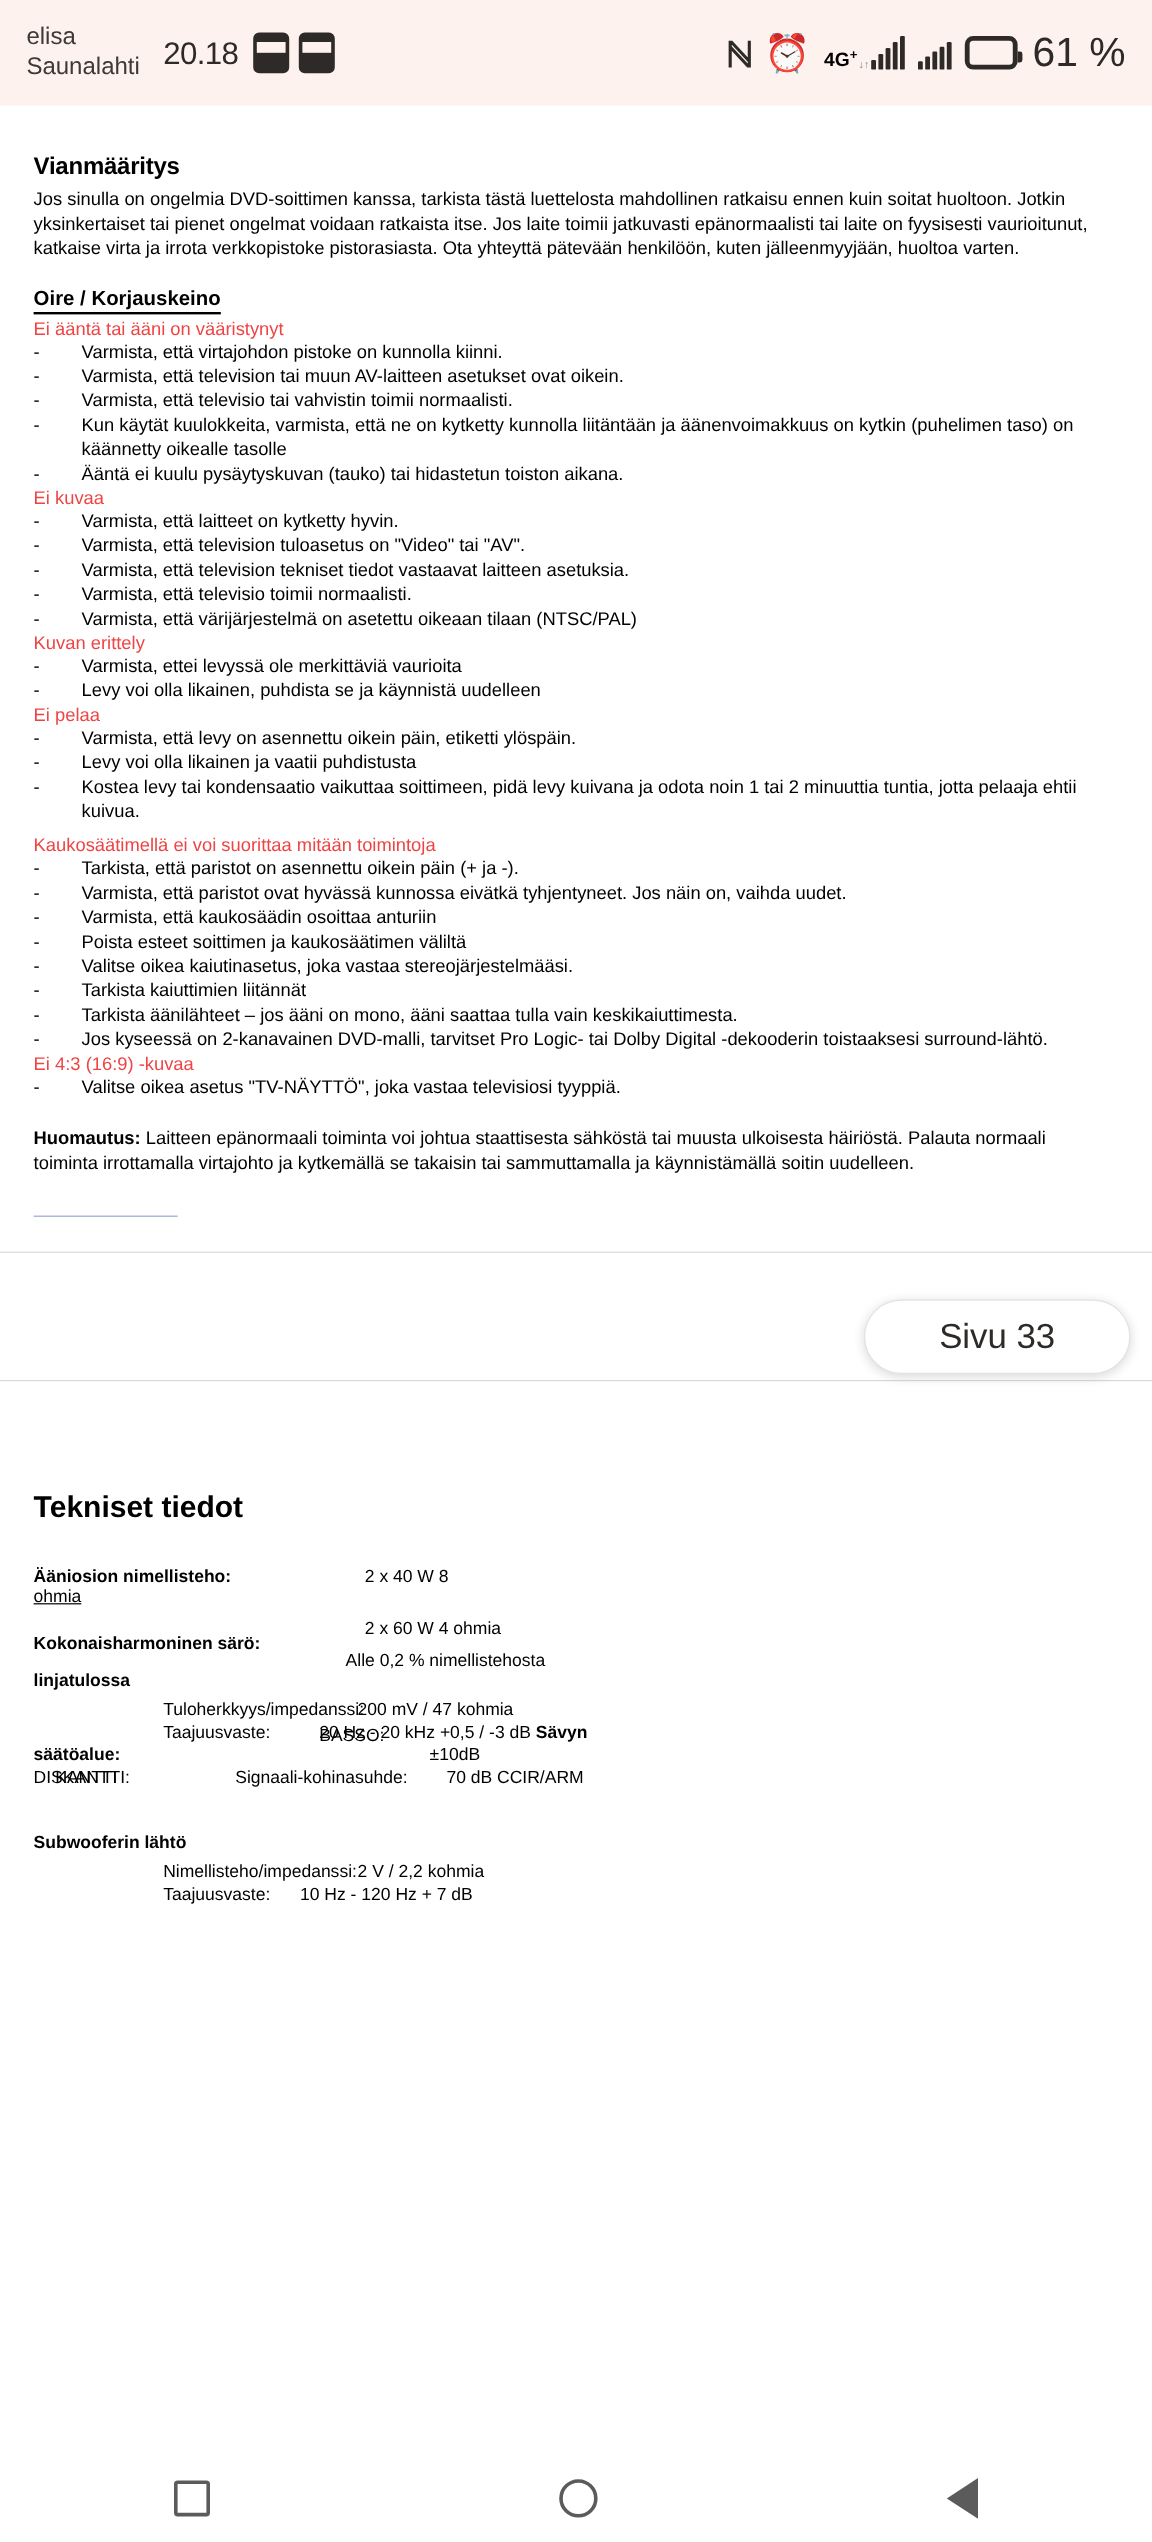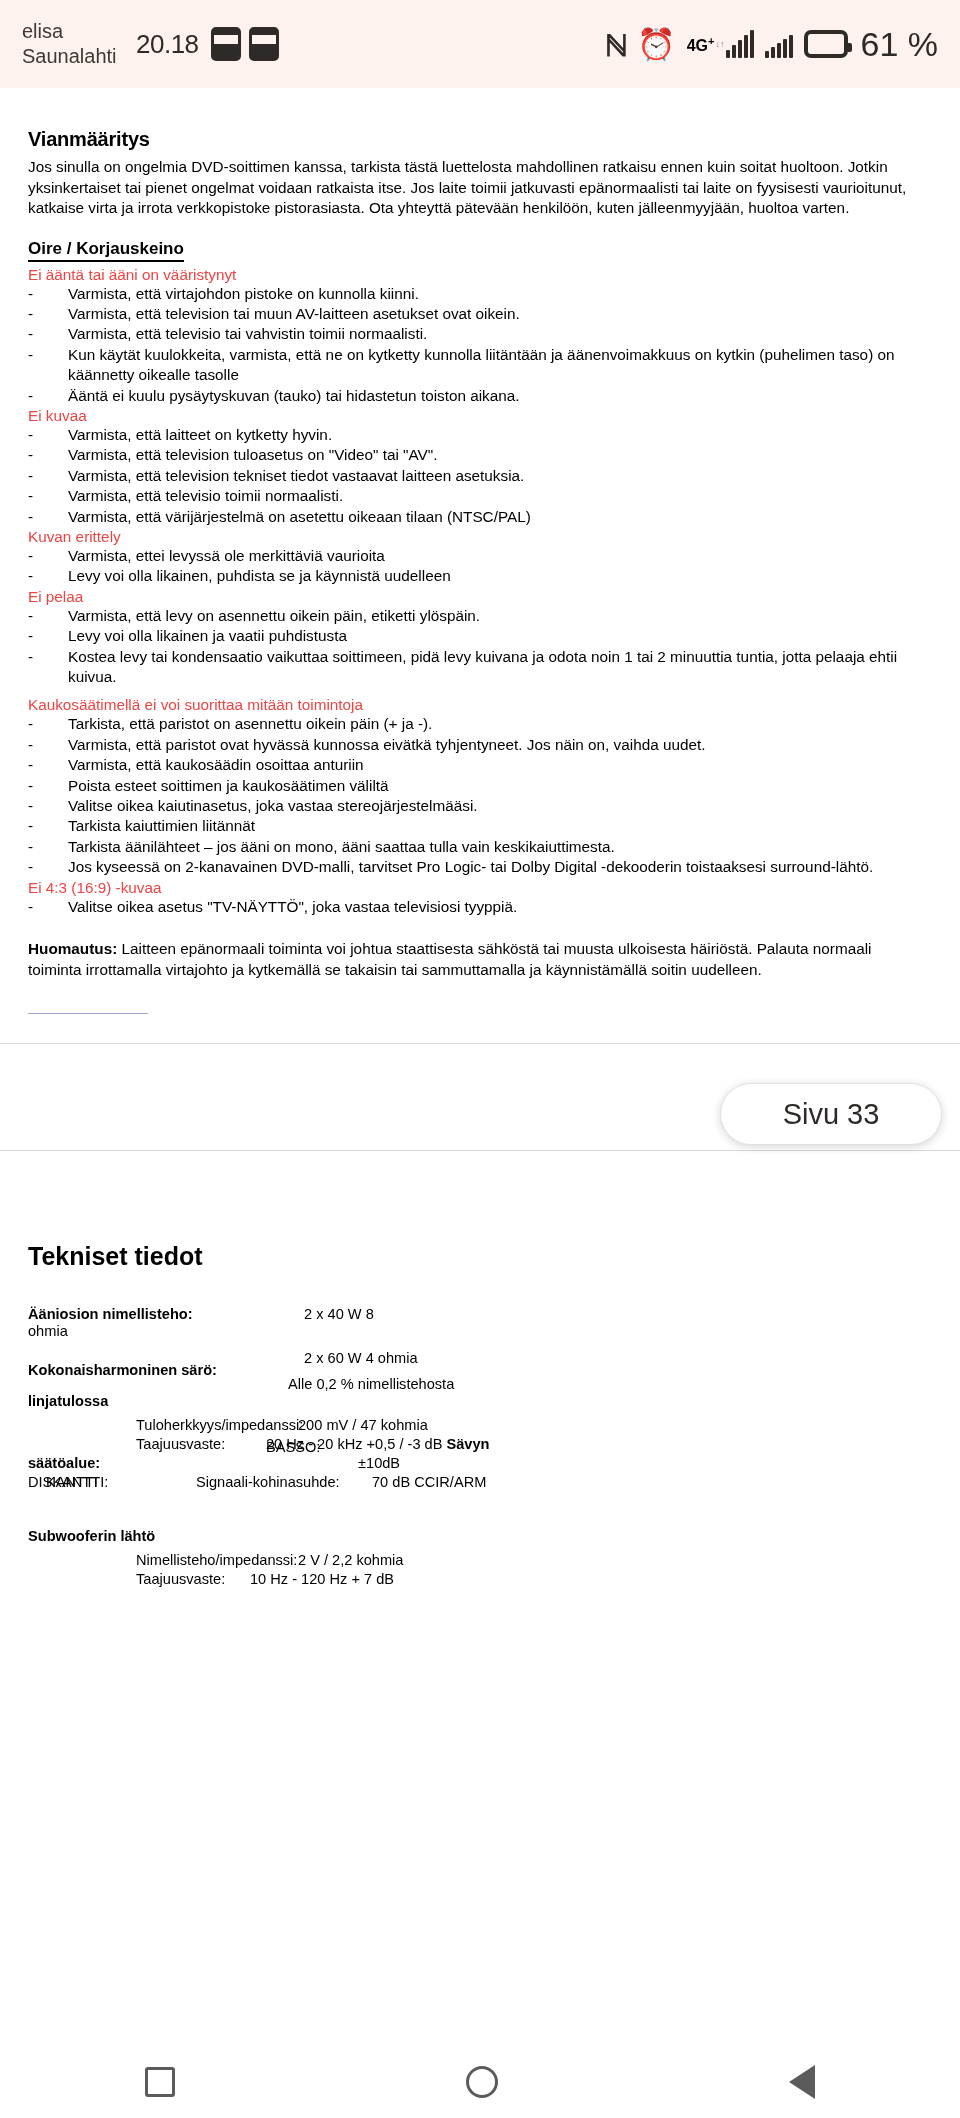--- a/index.html
+++ b/index.html
@@ -36,21 +36,21 @@
   .sim::after {
     content:""; position:absolute; left:-1px; right:-1px; top:4px; height: 9px;
     background:#fdf2ee;
   }
   .status-right {
     margin-left:auto; display:flex; align-items:center; gap:11px;
   }
   .ic { color:#2e2a27; display:flex; align-items:flex-end; }
   .nfc { font-size: 30px; font-weight: 700; letter-spacing:-2px; }
   .alarm { font-size: 31px; }
-  .net4g { display:flex; align-items:center; gap:1px; }
+  .net4g { display:flex; align-items:flex-end; gap:1px; }
   .net4g .lbl { font-size: 16px; font-weight:700; line-height: 14px; }
   .net4g .lbl sup { font-size: 11px; }
   .net4g .sub { font-size: 9px; line-height:8px; color:#8c8682; }
   .bars { display:flex; align-items:flex-end; gap:2px; height:28px; }
   .bars i { display:block; width:4px; background:#2e2a27; border-radius:1px; }
   .bars i:nth-child(1){height:8px}
   .bars i:nth-child(2){height:13px}
   .bars i:nth-child(3){height:18px}
   .bars i:nth-child(4){height:23px}
   .bars i:nth-child(5){height:28px}
@@ -337,21 +337,21 @@
     <h2 class="specs-title">Tekniset tiedot</h2>
 
     <div style="position:relative; height:200px;">
 
       <div class="spec-row spec-abs" style="top:0; left:0;">
         <b>Ääniosion nimellisteho:</b>
       </div>
       <div class="spec-row spec-abs" style="top:0; left:276px;">
         <span>2 x 40 W 8</span>
       </div>
-      <div class="spec-row spec-abs" style="top:17px; left:0;">
+      <div class="spec-row spec-abs" style="top:17px; left:0;text-decoration:underline;">
         <span>ohmia</span>
       </div>
 
       <div class="spec-row spec-abs" style="top:44px; left:276px;">
         <span>2 x 60 W 4 ohmia</span>
       </div>
 
       <div class="spec-row spec-abs" style="top:56px; left:0;">
         <b>Kokonaisharmoninen särö:</b>
       </div>

